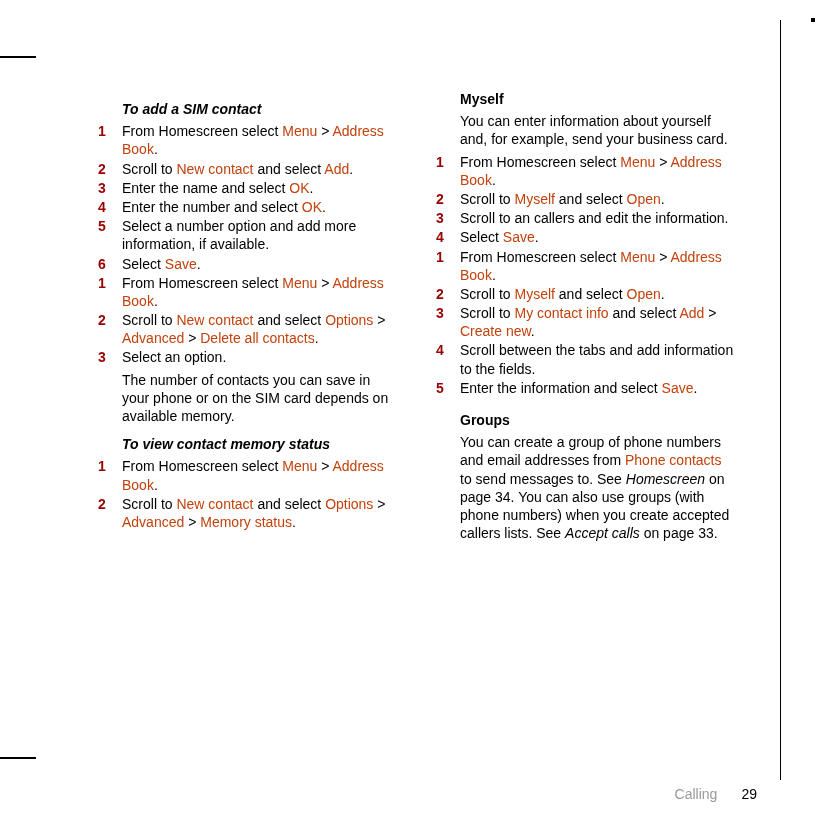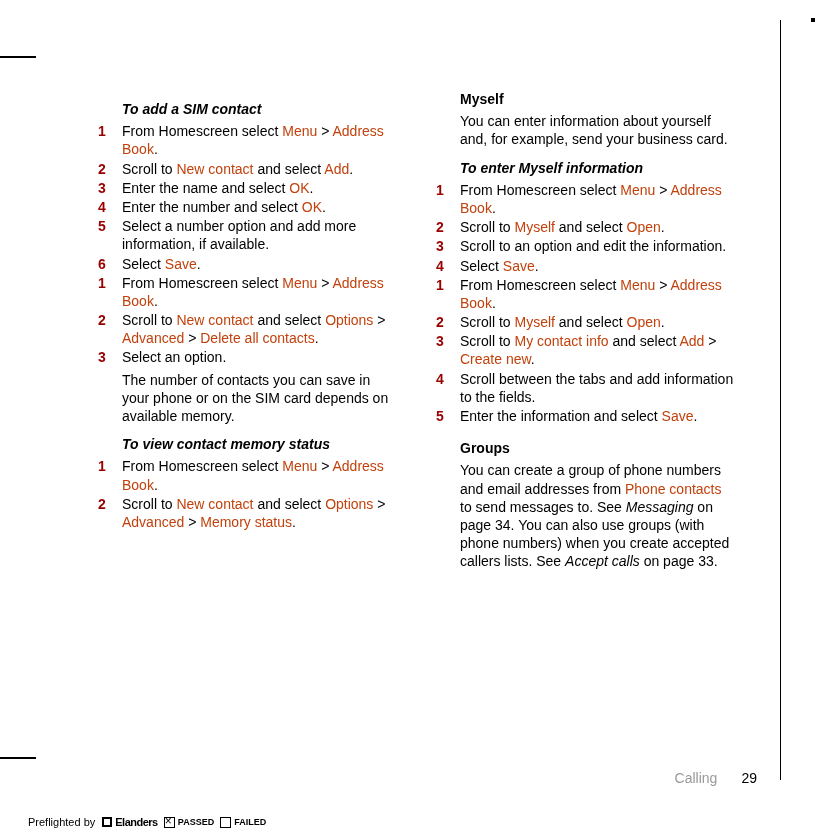--- a/index.html
+++ b/index.html
@@ -57,21 +57,21 @@
   }
   .step-text {
     flex: 1;
   }
   .m { color: #c2410c; }
   .para {
     margin: 4px 10px 4px 24px;
   }
   .footer {
     position: absolute;
-    bottom: 52px;
+    bottom: 36px;
     right: 82px;
     font-size: 14px;
   }
   .footer .sect { color: #999; margin-right: 24px; }
   .preflight {
     position: absolute;
     bottom: 10px;
     left: 28px;
     font-size: 11px;
     display: flex;
@@ -156,33 +156,32 @@
         <li>
             <span class="num">2</span>
             <span class="step-text"><span>Scroll to </span><span class="m">New contact</span><span> and select </span><span class="m">Options</span><span> &gt; </span><span class="m">Advanced</span><span> &gt; </span><span class="m">Memory status</span><span>.</span></span>
           </li>
       </ol>
     </div>
 
     <div class="col">
       <div class="section-title-bold" style="margin-top:0">Myself</div>
       <div class="para">You can enter information about yourself and, for example, send your business card.</div>
-      <div class="section-title-italic">To enter Myself information</div>
       <ol class="steps">
         <li>
             <span class="num">1</span>
             <span class="step-text"><span>From Homescreen select </span><span class="m">Menu</span><span> &gt; </span><span class="m">Address Book</span><span>.</span></span>
           </li>
         <li>
             <span class="num">2</span>
             <span class="step-text"><span>Scroll to </span><span class="m">Myself</span><span> and select </span><span class="m">Open</span><span>.</span></span>
           </li>
         <li>
             <span class="num">3</span>
-            <span class="step-text"><span>Scroll to an option and edit the information.</span></span>
+            <span class="step-text"><span>Scroll to an callers and edit the information.</span></span>
           </li>
         <li>
             <span class="num">4</span>
             <span class="step-text"><span>Select </span><span class="m">Save</span><span>.</span></span>
           </li>
       </ol>
 
       <ol class="steps">
         <li>
             <span class="num">1</span>
@@ -201,34 +200,22 @@
             <span class="step-text"><span>Scroll between the tabs and add information to the fields.</span></span>
           </li>
         <li>
             <span class="num">5</span>
             <span class="step-text"><span>Enter the information and select </span><span class="m">Save</span><span>.</span></span>
           </li>
       </ol>
 
       <div class="section-title-bold">Groups</div>
       <div class="para">
-        <span>You can create a group of phone numbers and email addresses from </span><span class="m">Phone contacts</span><span> to send messages to. See </span><span class="i">Messaging</span><span> on page 34. You can also use groups (with phone numbers) when you create accepted callers lists. See </span><span class="i">Accept calls</span><span> on page 33.</span>
+        <span>You can create a group of phone numbers and email addresses from </span><span class="m">Phone contacts</span><span> to send messages to. See </span><span class="i">Homescreen</span><span> on page 34. You can also use groups (with phone numbers) when you create accepted callers lists. See </span><span class="i">Accept calls</span><span> on page 33.</span>
       </div>
     </div>
   </div>
 
   <div class="footer">
     <span class="sect">Calling</span><span>29</span>
   </div>
 
-  <div class="preflight">
-    <span>Preflighted by</span>
-    <span style="display:inline-flex;align-items:center;gap:2px;">
-      <svg width="12" height="12" viewBox="0 0 12 12">
-          <rect x="1" y="1" width="10" height="10" fill="#000"></rect>
-          <rect x="3" y="3" width="6" height="6" fill="#fff"></rect>
-        </svg>
-      <span class="logo">Elanders</span>
-    </span>
-    <span><span class="box checked"></span> <b style="font-size:9px">PASSED</b></span>
-    <span><span class="box"></span> <b style="font-size:9px">FAILED</b></span>
-  </div>
 </div>
 
 </body></html>

